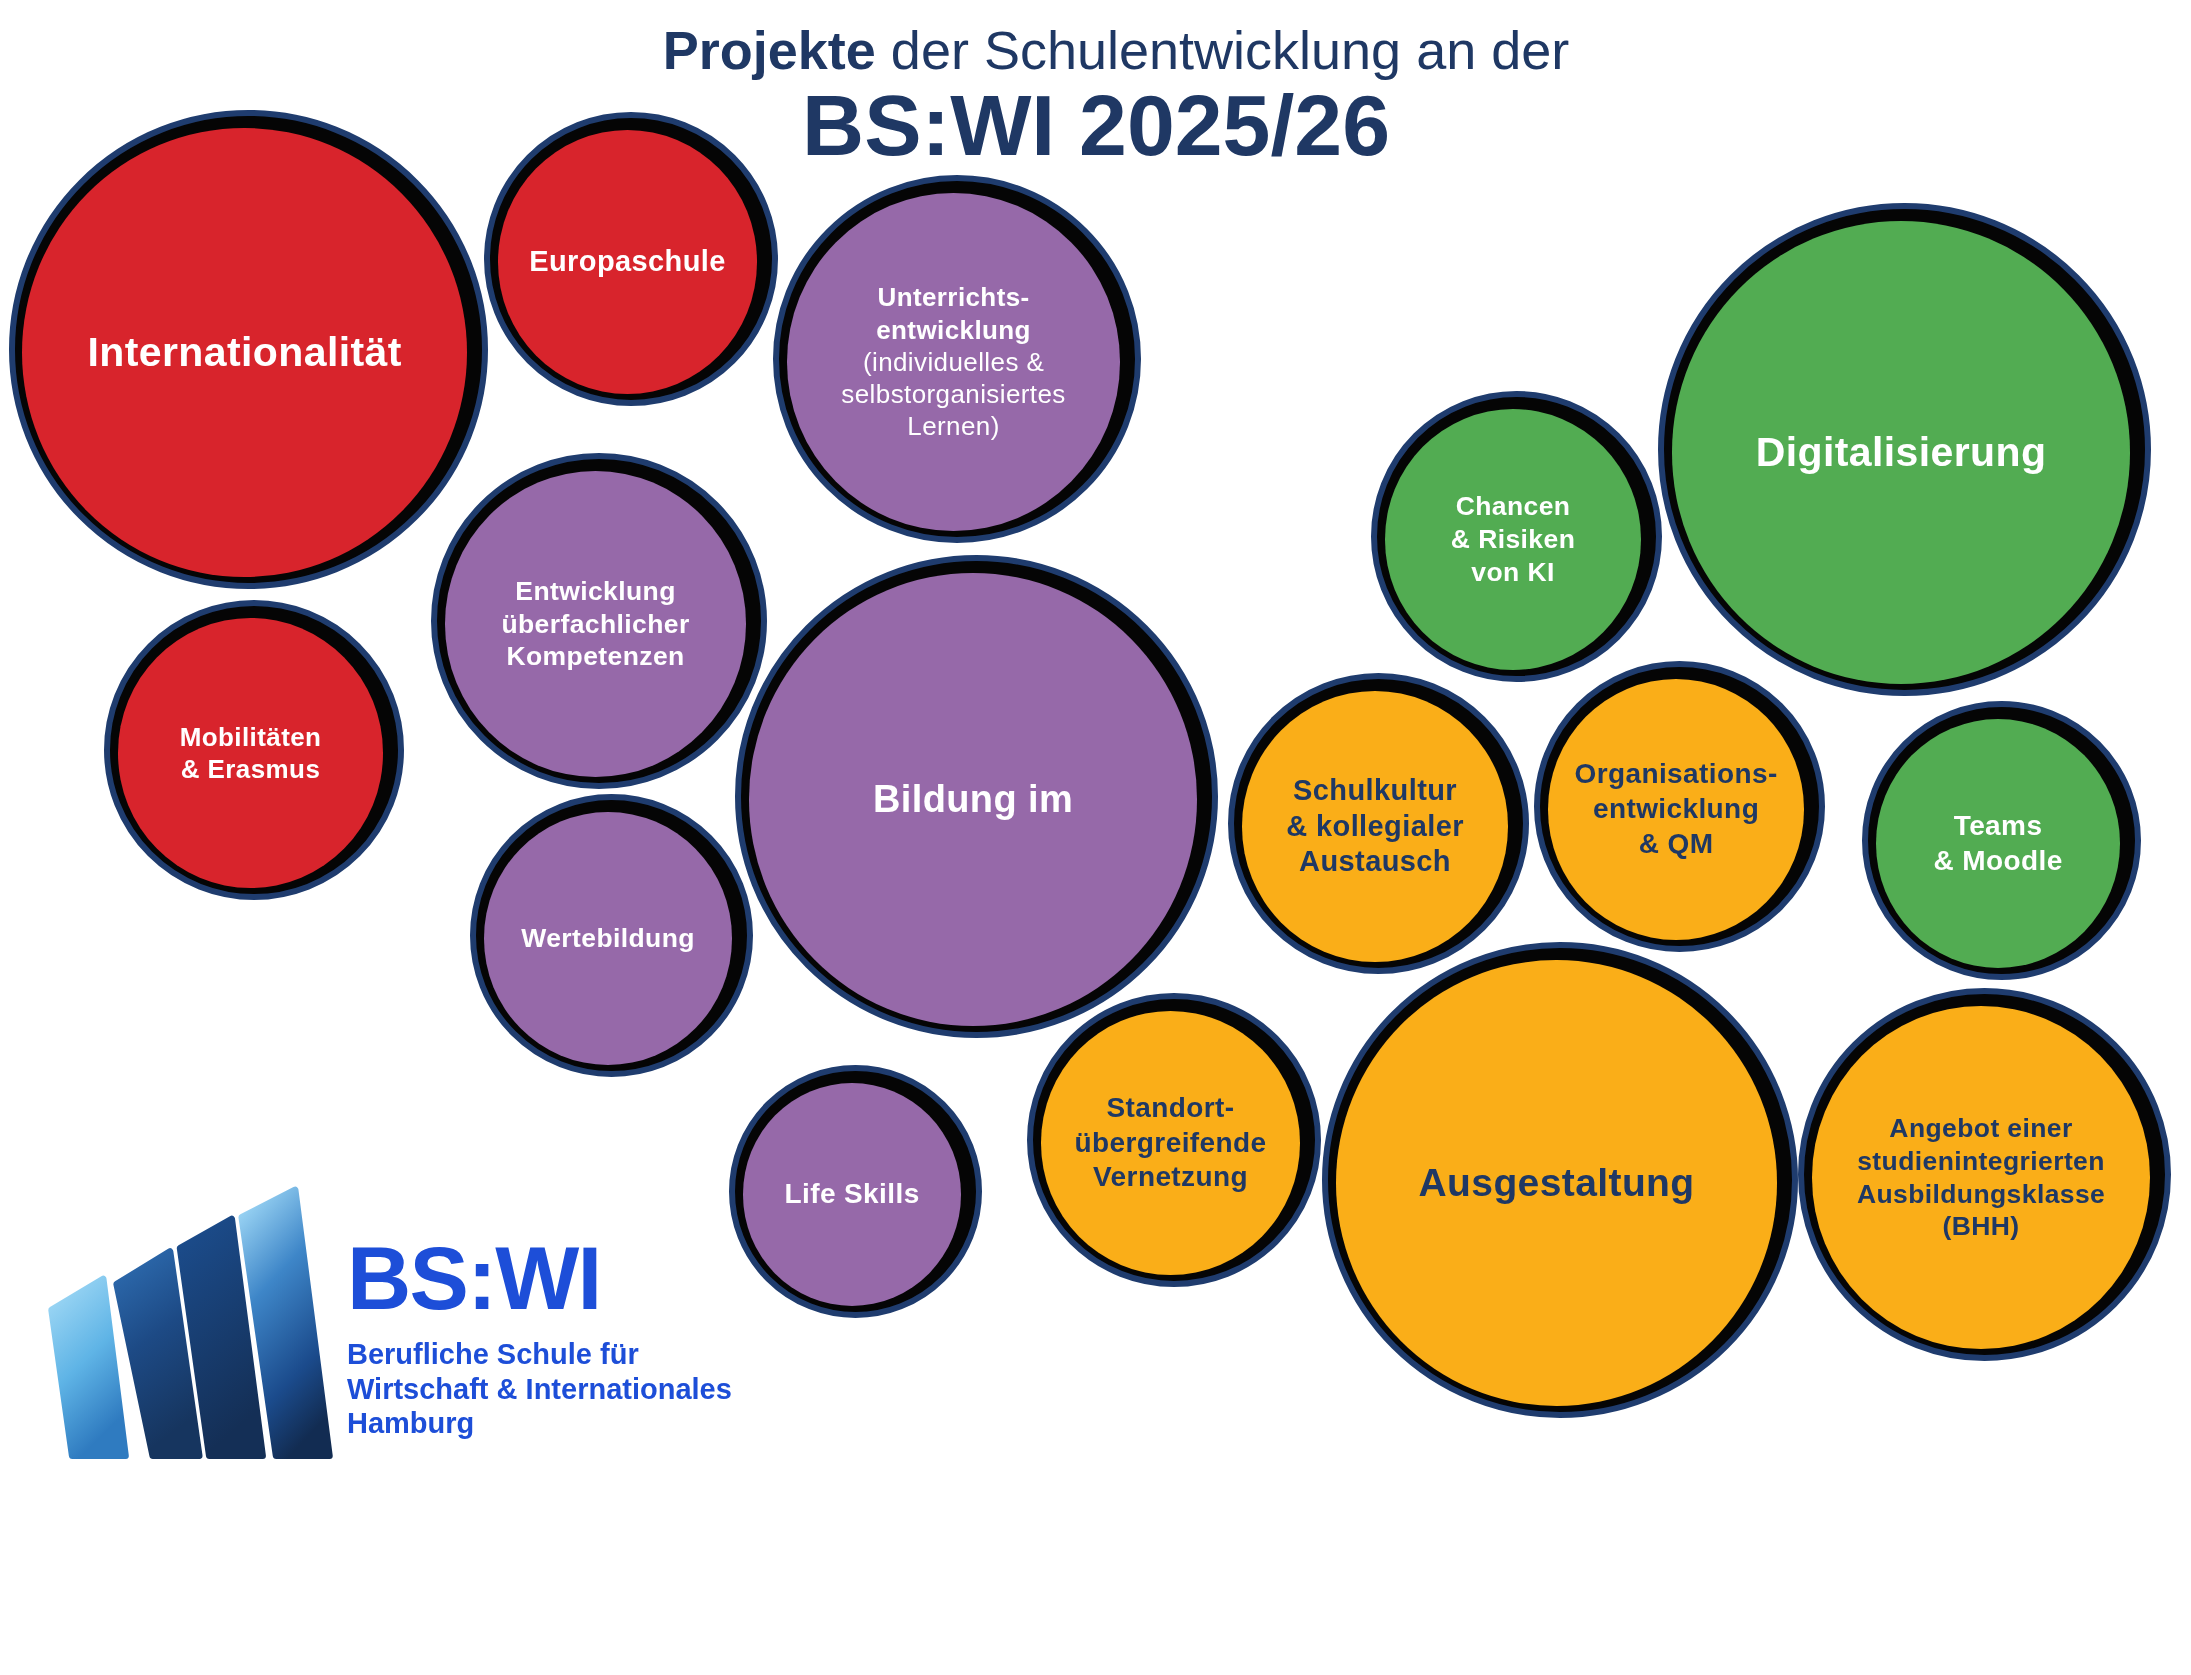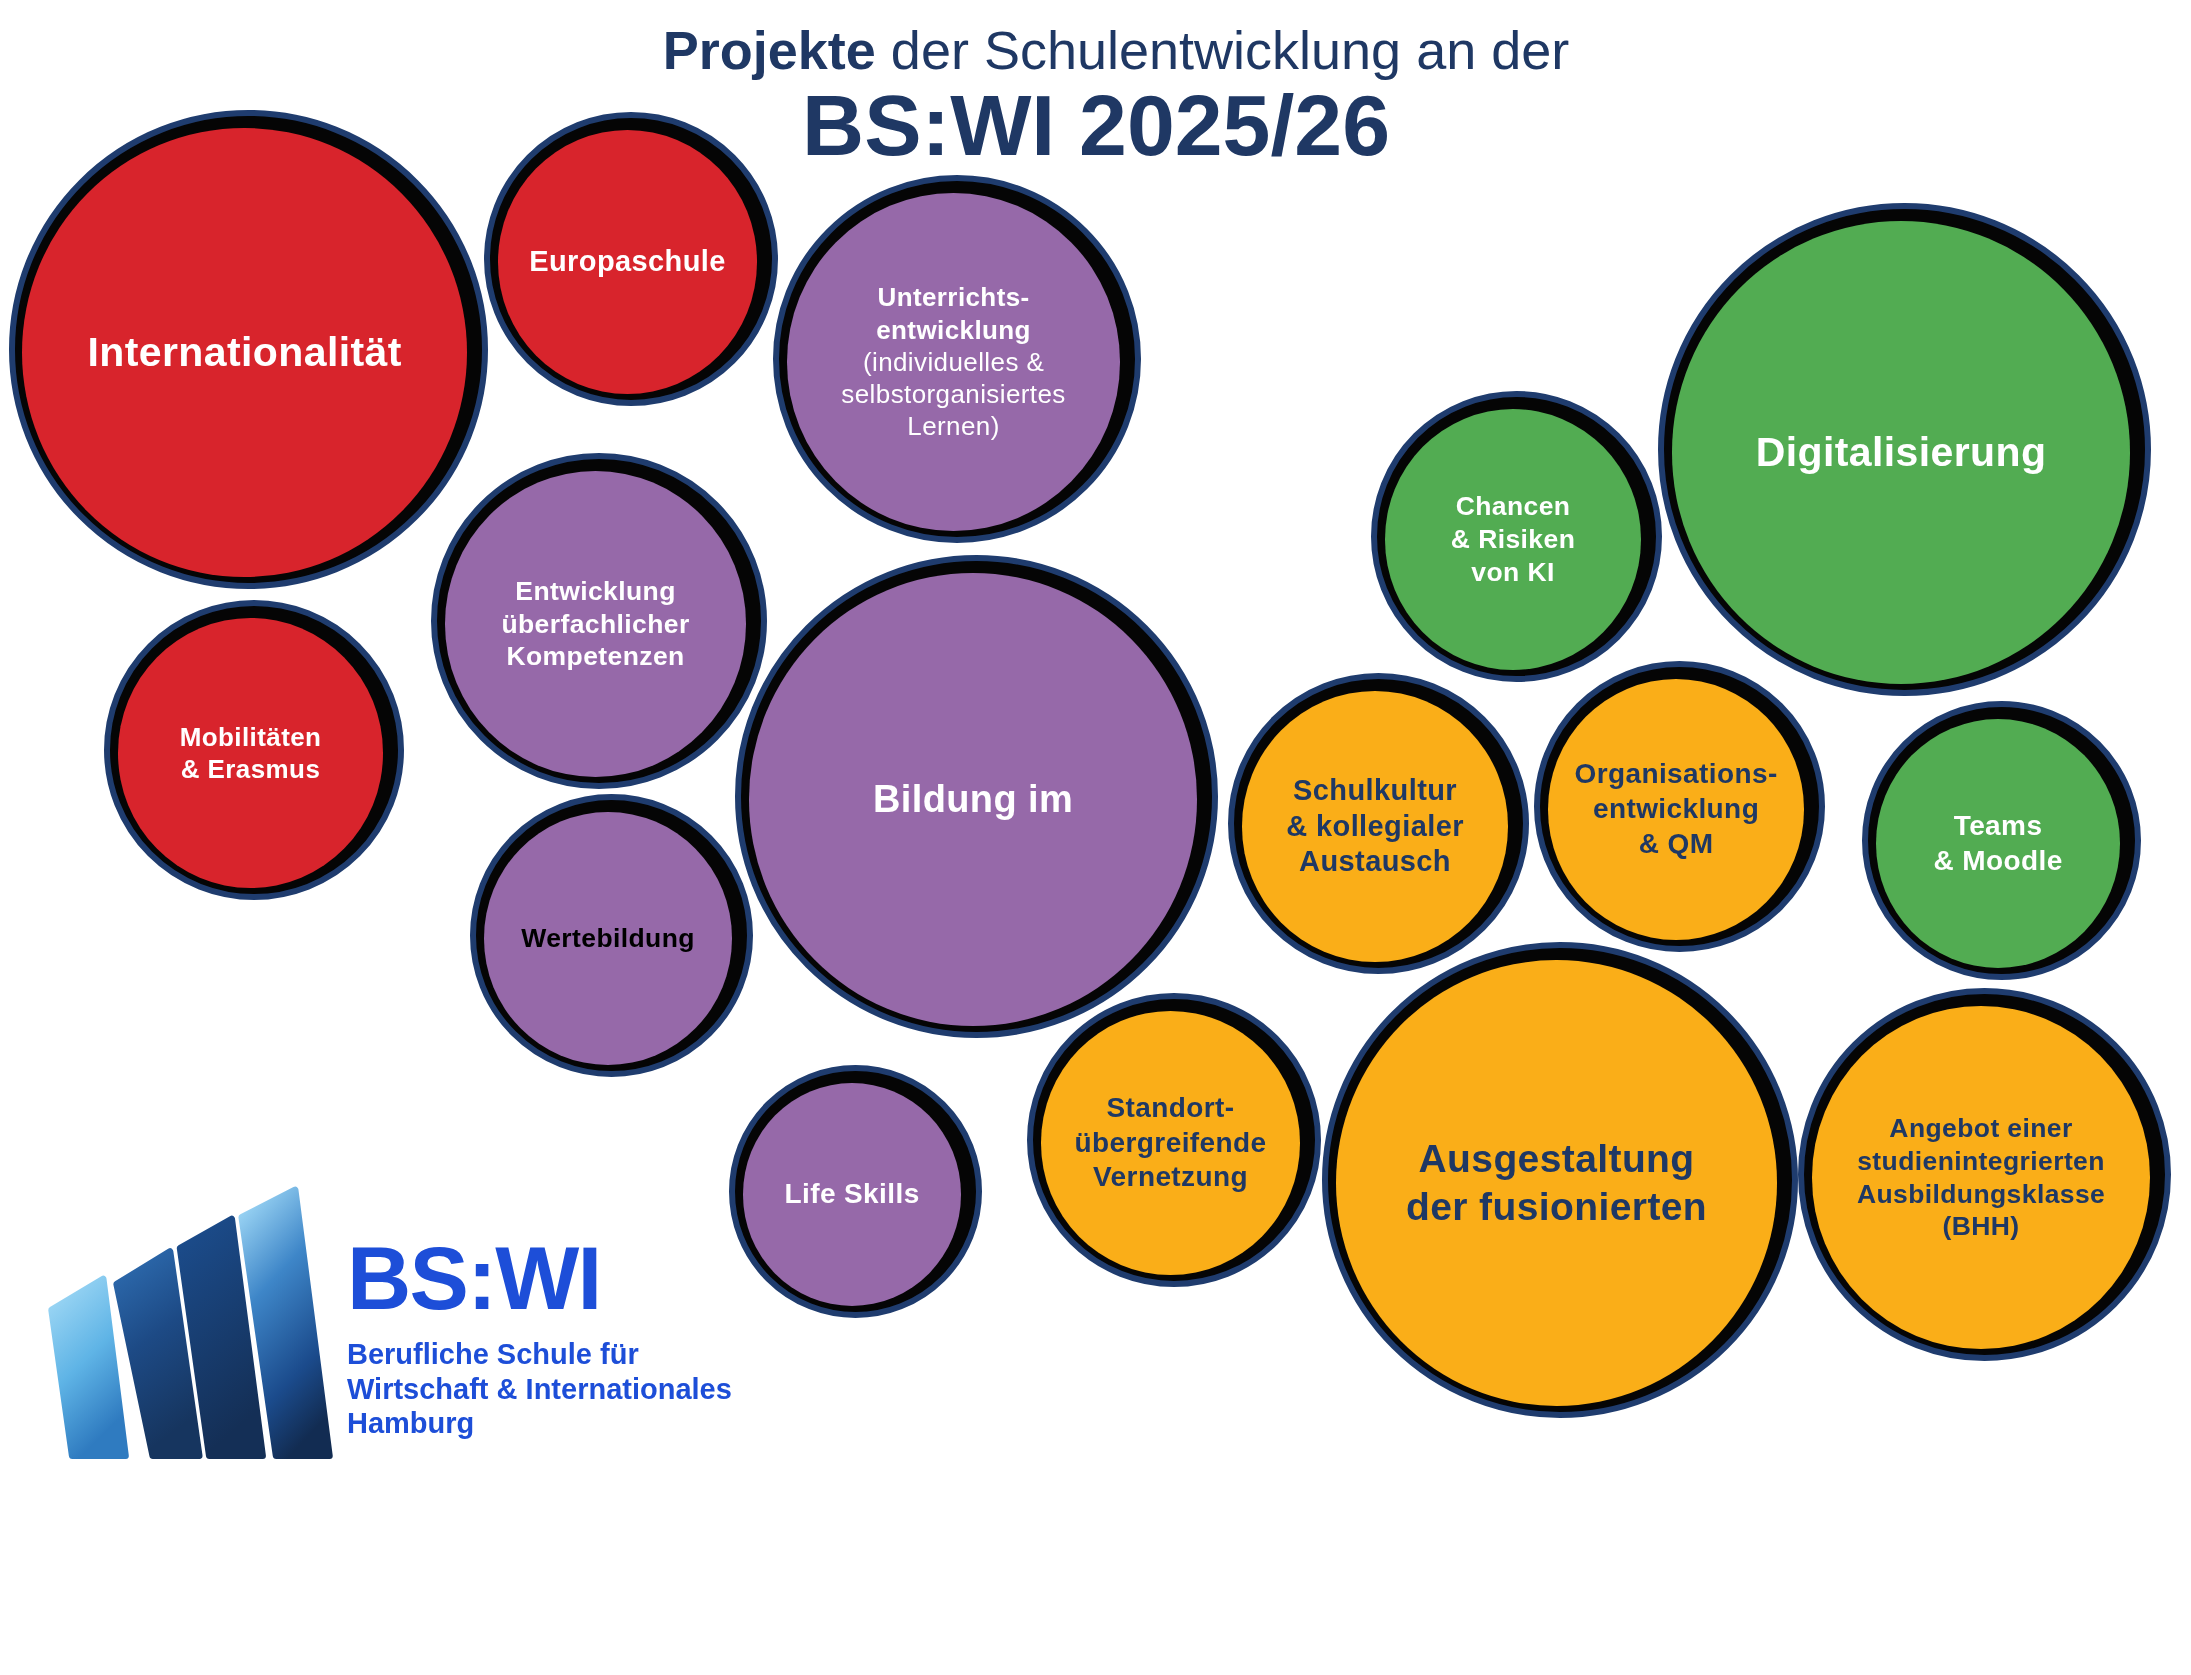--- a/index.html
+++ b/index.html
@@ -92,21 +92,21 @@
       </div>
       <div class="bubble" style="left: 735px; top: 555px; width: 483px; height: 483px;">
         <div class="fill" style="background: rgb(150, 105, 169);">
           <div class="label" style="font-size: 38px; color: rgb(255, 255, 255);">
             <span class="line">Bildung im</span>
           </div>
         </div>
       </div>
       <div class="bubble" style="left: 470px; top: 794px; width: 283px; height: 283px;">
         <div class="fill" style="background: rgb(150, 105, 169);">
-          <div class="label" style="font-size: 26.5px; color: #000000;">
+          <div class="label" style="font-size: 26.5px; color: #ffffff;">
             <span class="line">Wertebildung</span>
           </div>
         </div>
       </div>
       <div class="bubble" style="left: 729px; top: 1065px; width: 253px; height: 253px;">
         <div class="fill" style="background: rgb(150, 105, 169);">
           <div class="label" style="font-size: 28px; color: rgb(255, 255, 255);">
             <span class="line">Life Skills</span>
           </div>
         </div>
@@ -159,21 +159,20 @@
             <span class="line">Standort-</span>
             <span class="line">übergreifende</span>
             <span class="line">Vernetzung</span>
           </div>
         </div>
       </div>
       <div class="bubble" style="left: 1322px; top: 942px; width: 476px; height: 476px;">
         <div class="fill" style="background: rgb(250, 174, 24);">
           <div class="label" style="font-size: 39px; color: rgb(31, 56, 100);">
             <span class="line">Ausgestaltung</span>
-            <span class="line">der fusionierten</span>
           </div>
         </div>
       </div>
       <div class="bubble" style="left: 1798px; top: 988px; width: 373px; height: 373px;">
         <div class="fill" style="background: rgb(250, 174, 24);">
           <div class="label" style="font-size: 26.5px; color: rgb(31, 56, 100);">
             <span class="line">Angebot einer</span>
             <span class="line">studienintegrierten</span>
             <span class="line">Ausbildungsklasse</span>
             <span class="line">(BHH)</span>

